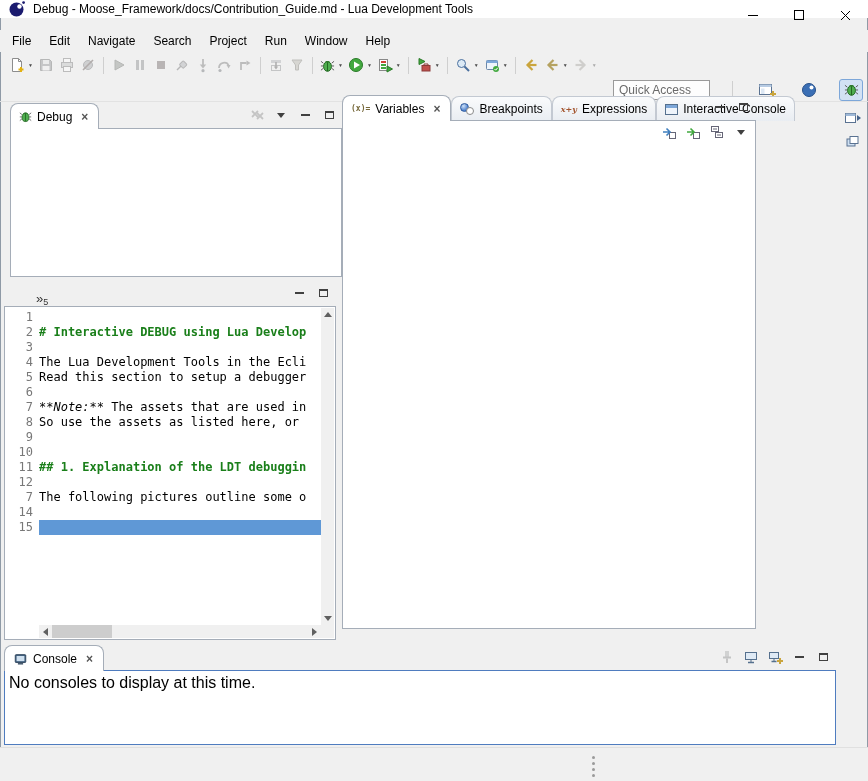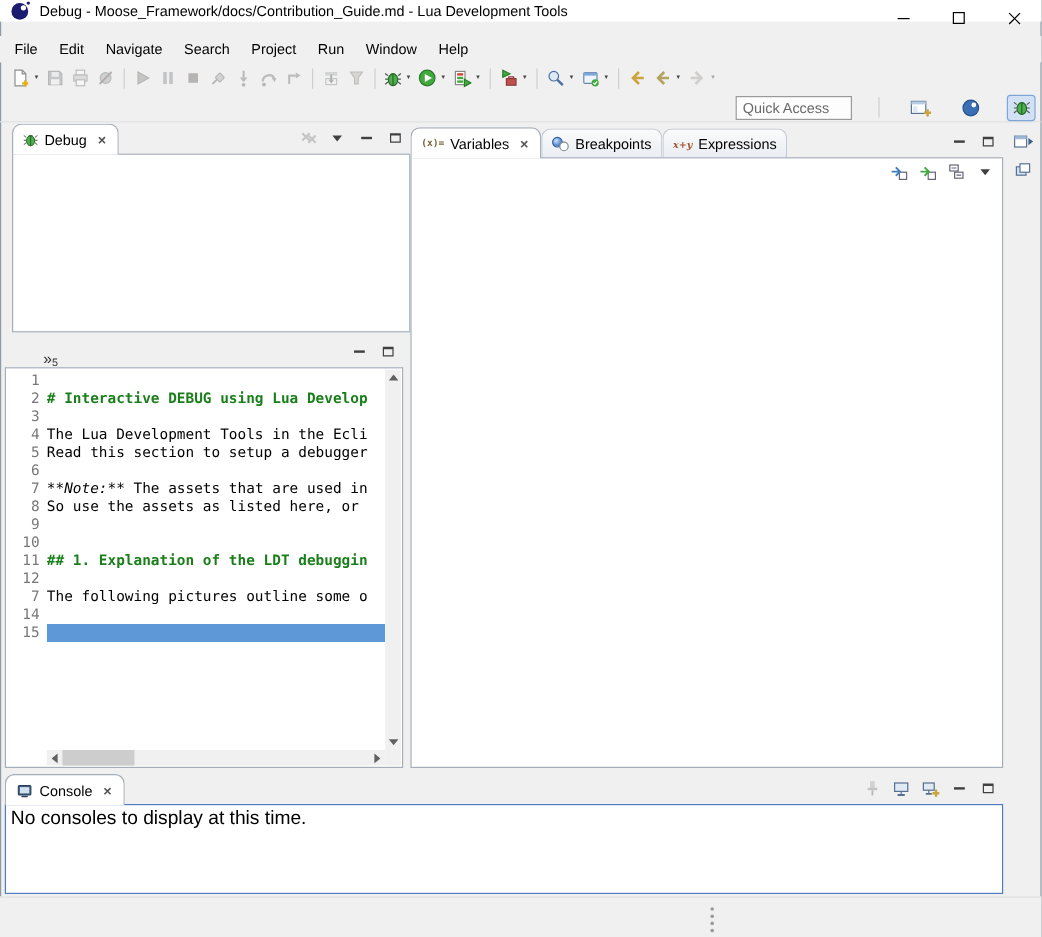--- a/index.html
+++ b/index.html
@@ -53,21 +53,21 @@
   .ticon{display:inline-flex;align-items:center;justify-content:center}
   .paneltools{position:absolute;right:5px;top:5px;display:flex;align-items:center;gap:8px;z-index:3}
   .pt{width:16px;height:14px;display:flex;align-items:center;justify-content:center}
   .g-min{width:9px;height:2px;background:#404040}
   .g-max{width:9px;height:8px;border:1px solid #404040;border-top:2px solid #404040}
   .g-menu{width:0;height:0;border:4px solid transparent;border-top:5px solid #404040;margin-top:5px}
 
   
   .debug-panel{left:10px;top:103px;width:332px;height:174px}
   .editor-panel{left:4px;top:281px;width:332px;height:359px}
-  .vars-panel{left:342px;top:106px;width:494px;height:534px}
+  .vars-panel{left:342px;top:95px;width:414px;height:534px}
   .console-panel{left:4px;top:645px;width:832px;height:100px}
   .console-panel .pcontent{border:1px solid var(--focus-border)}
   .console-msg{padding:3px 4px;font-size:16px}
 
   
   .vars-tabs{display:flex;align-items:flex-end;height:26px}
   .vars-toolbar{position:absolute;top:30px;right:7px;display:flex;align-items:center;gap:8px;z-index:3}
   .ic-variables::before{content:"(x)=";font:bold 8px "DejaVu Sans Mono","Liberation Mono",monospace;color:#76683a}
   .ic-breakpoints{width:14px;height:12px;position:relative}
   .ic-breakpoints::before{content:"";position:absolute;left:0;top:0;width:7px;height:7px;border-radius:50%;background:radial-gradient(circle at 35% 30%,#cfe2f8,#3f76c8 75%);border:1px solid #2d5a9e}
@@ -399,20 +399,24 @@
           <span class="tlabel">Variables</span>
           <span class="tab-close"></span>
         </div>
         <div class="tab">
           <span class="ticon ic-breakpoints"></span>
           <span class="tlabel">Breakpoints</span>
         </div>
         <div class="tab">
           <span class="ticon ic-expressions"></span>
           <span class="tlabel">Expressions</span>
+        </div>
+        <div class="tab">
+          <span class="ticon ic-interactive-console"></span>
+          <span class="tlabel">Interactive Console</span>
         </div>
       </div>
     <div class="paneltools">
       <span class="pt">
           <i class="g-min"></i>
         </span>
       <span class="pt">
           <i class="g-max"></i>
         </span>
     </div>

